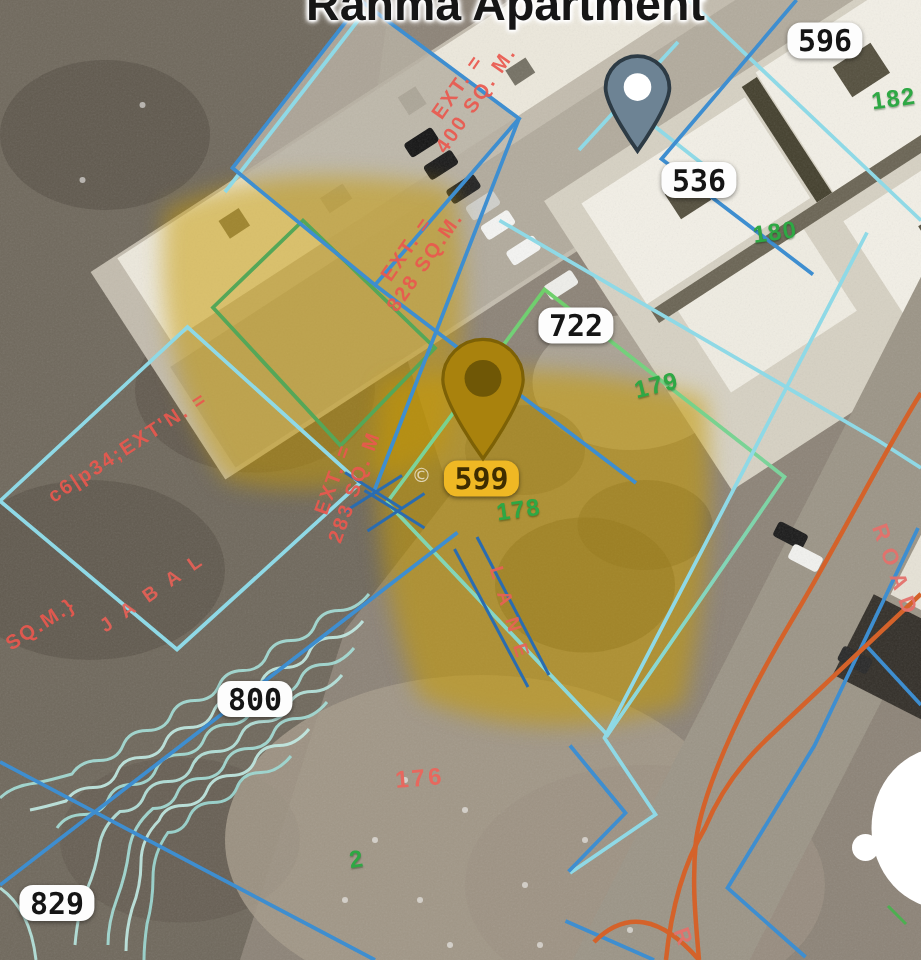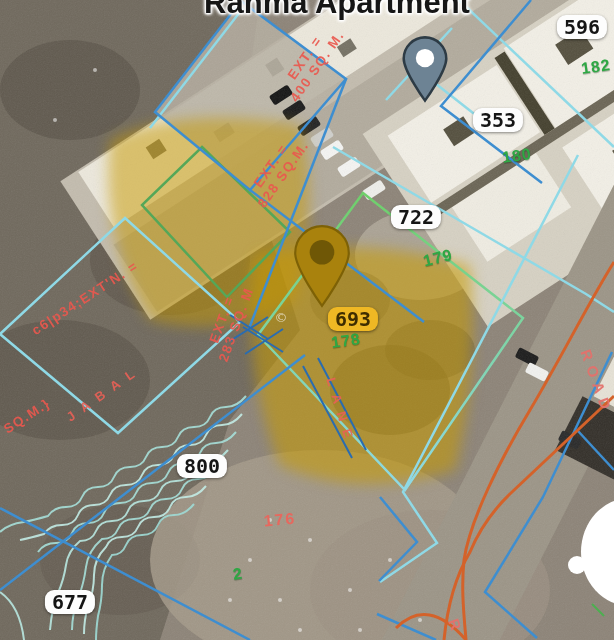--- a/index.html
+++ b/index.html
@@ -7,21 +7,21 @@
          font-family:"Liberation Sans",sans-serif;}
   .abs{position:absolute;}
   .ctr{transform:translate(-50%,-50%);}
   
   #map-title{left:337px;top:3px;transform:translate(-50%,-50%);font:700 31px "Liberation Sans",sans-serif;
     color:#161616;white-space:nowrap;z-index:40;
     text-shadow:0 0 4px #fff,0 0 4px #fff,0 0 5px #fff,1px 1px 2px #fff,-1px 1px 2px #fff;}
   
   .plot-label{background:#fdfdfd;border-radius:9px;padding:0 7px;line-height:28px;
     font:700 20px "DejaVu Sans Mono",monospace;color:#151515;z-index:30;
-    box-shadow:0 1px 3px rgba(0,0,0,.45);white-space:nowrap;margin-left:32px;}
+    box-shadow:0 1px 3px rgba(0,0,0,.45);white-space:nowrap;}
   .plot-label.gold{background:#efb824;color:#3e2d00;box-shadow:0 1px 3px rgba(0,0,0,.5);}
   
   .red-note{font:700 13.5px "Liberation Sans",sans-serif;color:rgba(233,88,78,.92);
     letter-spacing:1.5px;line-height:15px;white-space:nowrap;text-align:center;z-index:20;}
   .street{font:700 13px "Liberation Sans",sans-serif;color:rgba(233,96,86,.9);
     letter-spacing:9px;white-space:nowrap;z-index:20;}
   .road-txt{font:700 15px "Liberation Sans",sans-serif;color:rgba(228,113,107,.95);
     letter-spacing:6px;white-space:nowrap;z-index:20;}
   .green-num{font:700 16px "Liberation Sans",sans-serif;color:#2ea844;letter-spacing:1px;
     text-shadow:0 1px 1px rgba(0,40,0,.35);white-space:nowrap;z-index:20;}
@@ -246,25 +246,25 @@
 
   <span class="abs green-num" style="left:596px;top:67px;transform:translate(-50%,-50%) rotate(-8deg)">182</span>
   <span class="abs green-num" style="left:517px;top:156px;transform:translate(-50%,-50%) rotate(-8deg)">180</span>
   <span class="abs green-num" style="left:438px;top:258px;transform:translate(-50%,-50%) rotate(-14deg)">179</span>
   <span class="abs green-num" style="left:346px;top:341px;transform:translate(-50%,-50%) rotate(-8deg)">178</span>
   <span class="abs green-num" style="left:238px;top:574px;transform:translate(-50%,-50%) rotate(-8deg)">2</span>
 
   <span class="abs red-num" style="left:280px;top:520px;transform:translate(-50%,-50%) rotate(-5deg)">176</span>
 
   <div class="abs ctr plot-label" style="left:550px;top:27px">596</div>
-  <div class="abs ctr plot-label" style="left:466px;top:120px">353</div>
+  <div class="abs ctr plot-label" style="left:466px;top:120px">536</div>
   <div class="abs ctr plot-label" style="left:384px;top:217px">722</div>
-  <div class="abs ctr plot-label gold" style="left:321px;top:319px">693</div>
+  <div class="abs ctr plot-label gold" style="left:321px;top:319px">599</div>
   <div class="abs ctr plot-label" style="left:170px;top:466px">800</div>
-  <div class="abs ctr plot-label" style="left:38px;top:602px">677</div>
+  <div class="abs ctr plot-label" style="left:38px;top:602px">829</div>
 
   <div class="abs ctr" id="watermark">©</div>
 
   <div class="abs pin" style="left:402px;top:35px;width:46px;height:68px">
     <svg width="46" height="68" viewBox="0 0 40 58">
       <path d="M20,1.5 C9.8,1.5 1.5,9.8 1.5,20 C1.5,31 20,56.5 20,56.5 S38.5,31 38.5,20 C38.5,9.8 30.2,1.5 20,1.5 Z" fill="#6d8394" stroke="#2d3b45" stroke-width="2.2"></path>
       <circle cx="20" cy="19.5" r="8" fill="#ffffff"></circle>
     </svg>
   </div>
 

